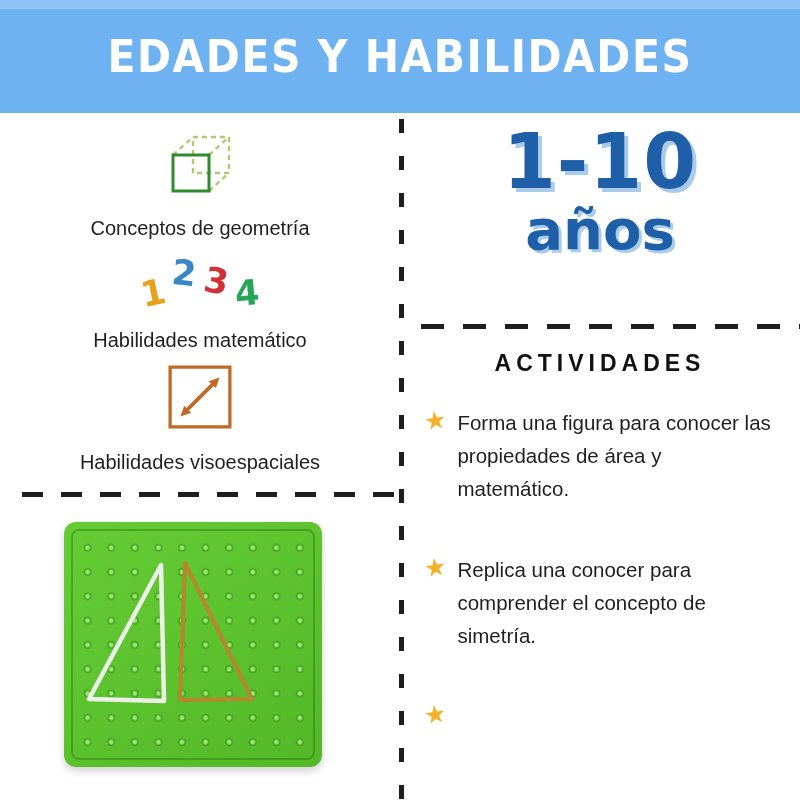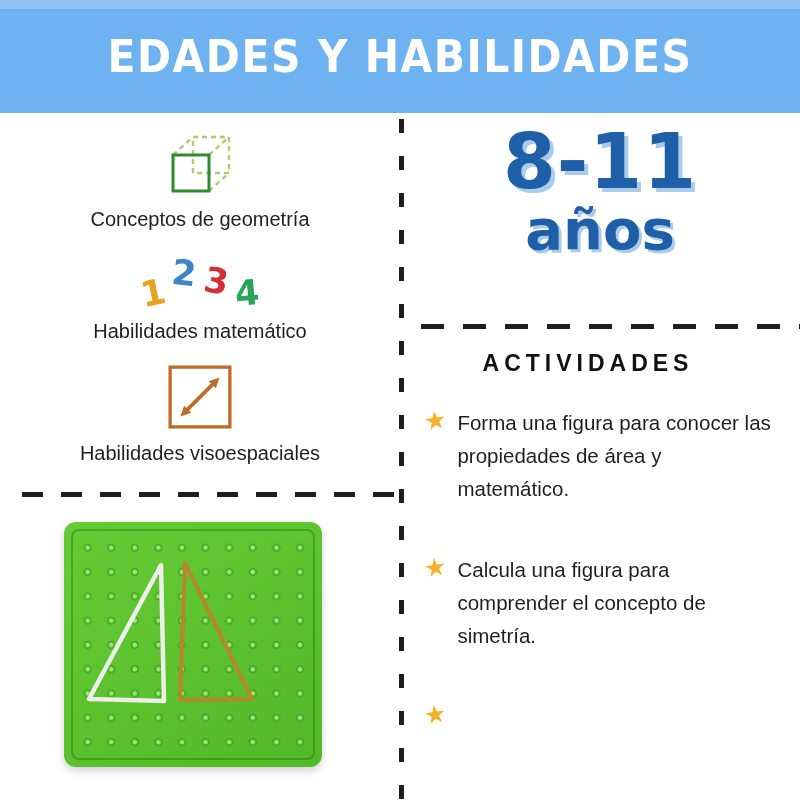--- a/index.html
+++ b/index.html
@@ -21,21 +21,21 @@
     display:flex;align-items:center;justify-content:center;}
   .banner h1{font-family:"DejaVu Sans",sans-serif;font-weight:bold;font-size:41px;
     letter-spacing:1.5px;color:var(--header-text);transform:scaleY(1.08);}
 
   
   .skills{position:absolute;left:0;top:113px;width:400px;height:380px;}
   .skill{position:absolute;left:0;width:400px;text-align:center;}
   .skill-geometry{top:20px;}
   .skill-math{top:140px;}
   .skill-visuospatial{top:250px;}
-  .skill-label{font-size:20px;color:var(--text-dark);margin-top:7px;}
+  .skill-label{font-size:20px;color:var(--text-dark);margin-top:16px;}
 
   .digits{display:flex;justify-content:center;align-items:center;gap:7px;height:60px;
     font-family:"DejaVu Sans",sans-serif;font-weight:bold;font-size:35px;}
   .d{display:inline-block;line-height:1;}
   .d1{transform:translateY(10px) rotate(-12deg);}
   .d2{transform:translateY(-10px) rotate(6deg);}
   .d3{transform:translateY(-2px) rotate(10deg);}
   .d4{transform:translateY(10px) rotate(-5deg);}
 
   
@@ -59,21 +59,21 @@
   .bands{position:absolute;inset:0;width:100%;height:100%;}
 
   
   .age{position:absolute;left:400px;top:124px;width:400px;text-align:center;
     font-family:"DejaVu Sans",sans-serif;color:var(--age-blue);}
   .age-range{font-size:76px;font-weight:bold;line-height:1;letter-spacing:1px;
     text-shadow:4px 4px 0 var(--age-shadow);}
   .age-unit{font-size:56px;font-weight:bold;line-height:1;margin-top:2px;
     text-shadow:3px 3px 0 var(--age-shadow);}
 
-  .activities-heading{position:absolute;left:388px;top:350px;width:400px;text-align:center;
+  .activities-heading{position:absolute;left:400px;top:350px;width:400px;text-align:center;
     font-size:23px;font-weight:bold;letter-spacing:5px;color:#111;}
   .activity-list{position:absolute;left:424px;top:406px;width:372px;list-style:none;}
   .activity{display:flex;align-items:flex-start;gap:11px;}
   .activity + .activity{margin-top:48px;}
   .star{flex:none;font-size:25px;line-height:1.15;color:var(--star-gold);
     transform:rotate(-8deg);}
   .activity-text{font-size:20.5px;line-height:33px;color:var(--text-dark);max-width:318px;}
 </style>
 </head>
 <body>
@@ -129,33 +129,33 @@
     <div class="board">
       <div class="pegs"></div>
       <svg class="bands" viewBox="0 0 258 245" aria-hidden="true">
         <polygon points="97,43 25,177 100,179" fill="none" stroke="var(--band-white)" stroke-width="4.5" stroke-linejoin="round"></polygon>
         <polygon points="121,41 116,178 188,177" fill="none" stroke="var(--band-orange)" stroke-width="4" stroke-linejoin="round"></polygon>
       </svg>
     </div>
   </figure>
 
   <section class="age">
-    <div class="age-range">8-11</div>
+    <div class="age-range">1-10</div>
     <div class="age-unit">años</div>
   </section>
 
   <h2 class="activities-heading">ACTIVIDADES</h2>
 
   <ul class="activity-list">
     <li class="activity">
       <span class="star">★</span>
       <span class="activity-text">Forma una figura para conocer las propiedades de área y matemático.</span>
     </li>
     <li class="activity">
       <span class="star">★</span>
-      <span class="activity-text">Calcula una figura para comprender el concepto de simetría.</span>
+      <span class="activity-text">Replica una conocer para comprender el concepto de simetría.</span>
     </li>
     <li class="activity">
       <span class="star">★</span>
     </li>
   </ul>
 
 </div>
 
 </body></html>

